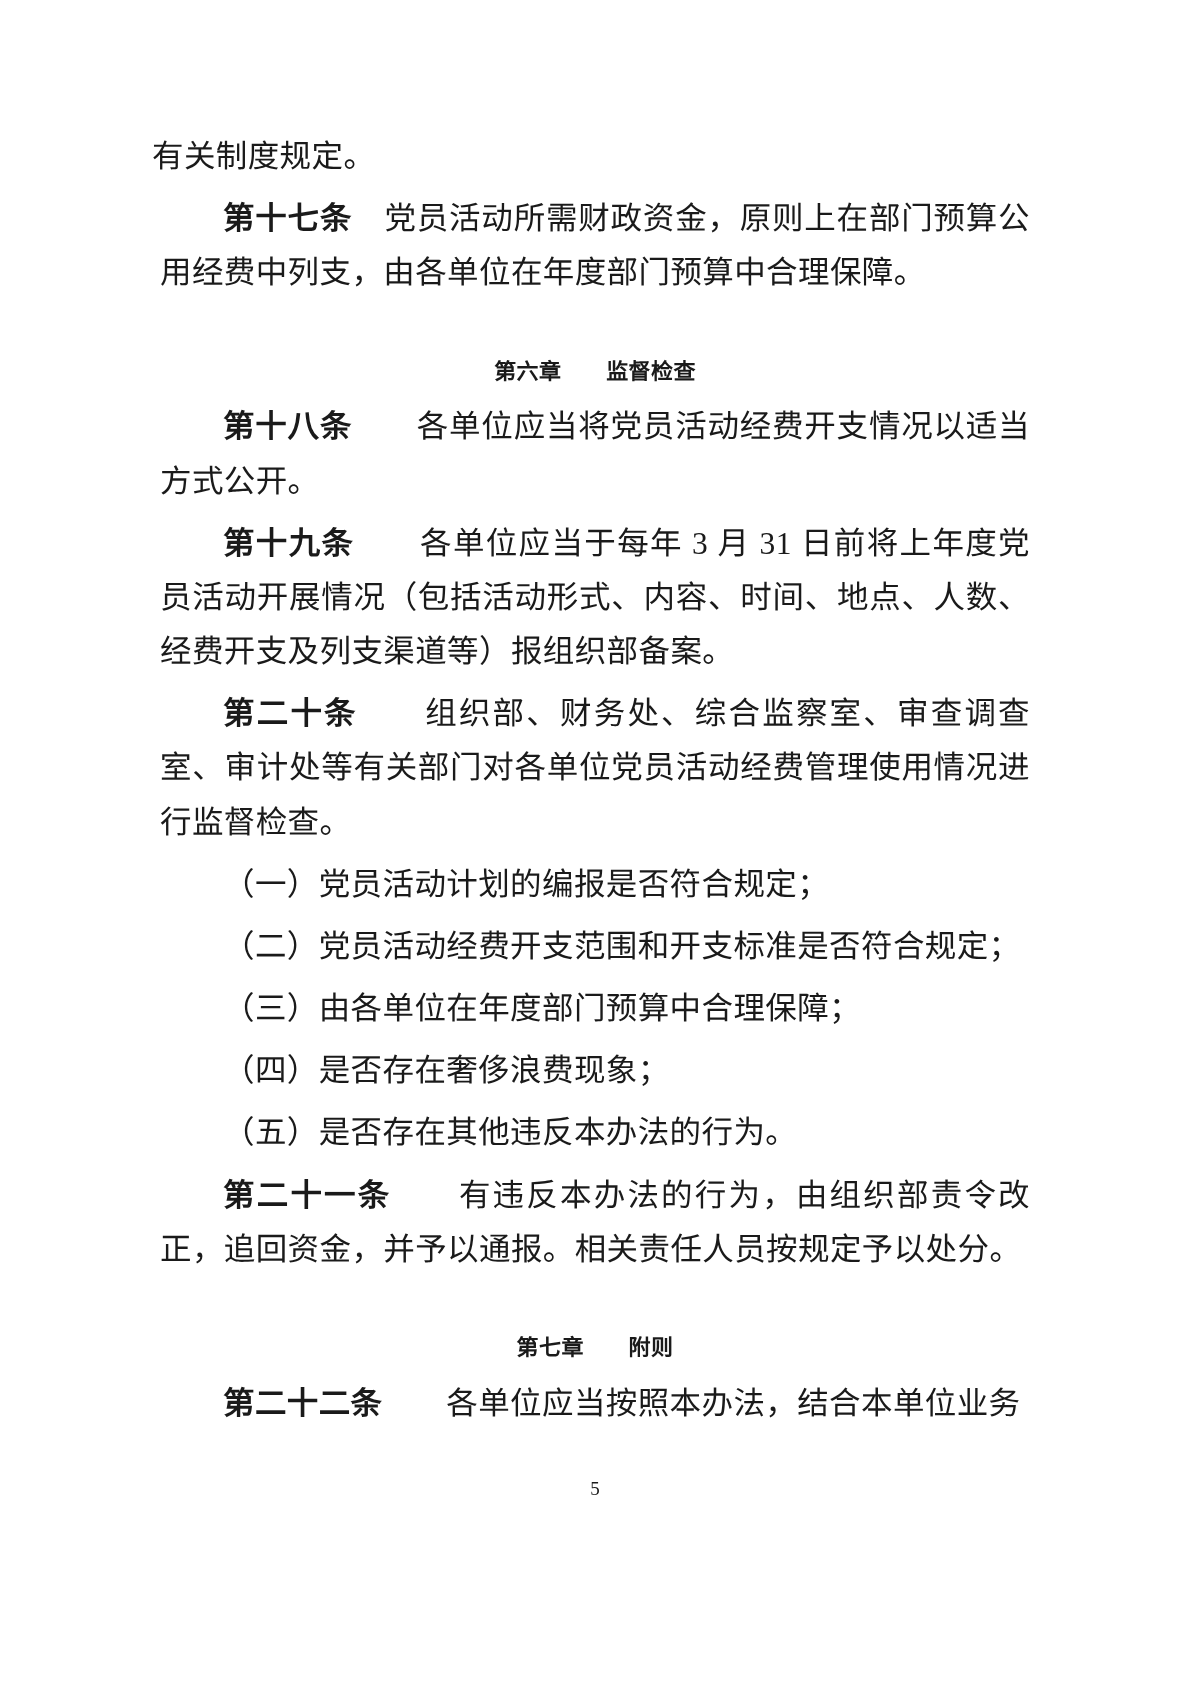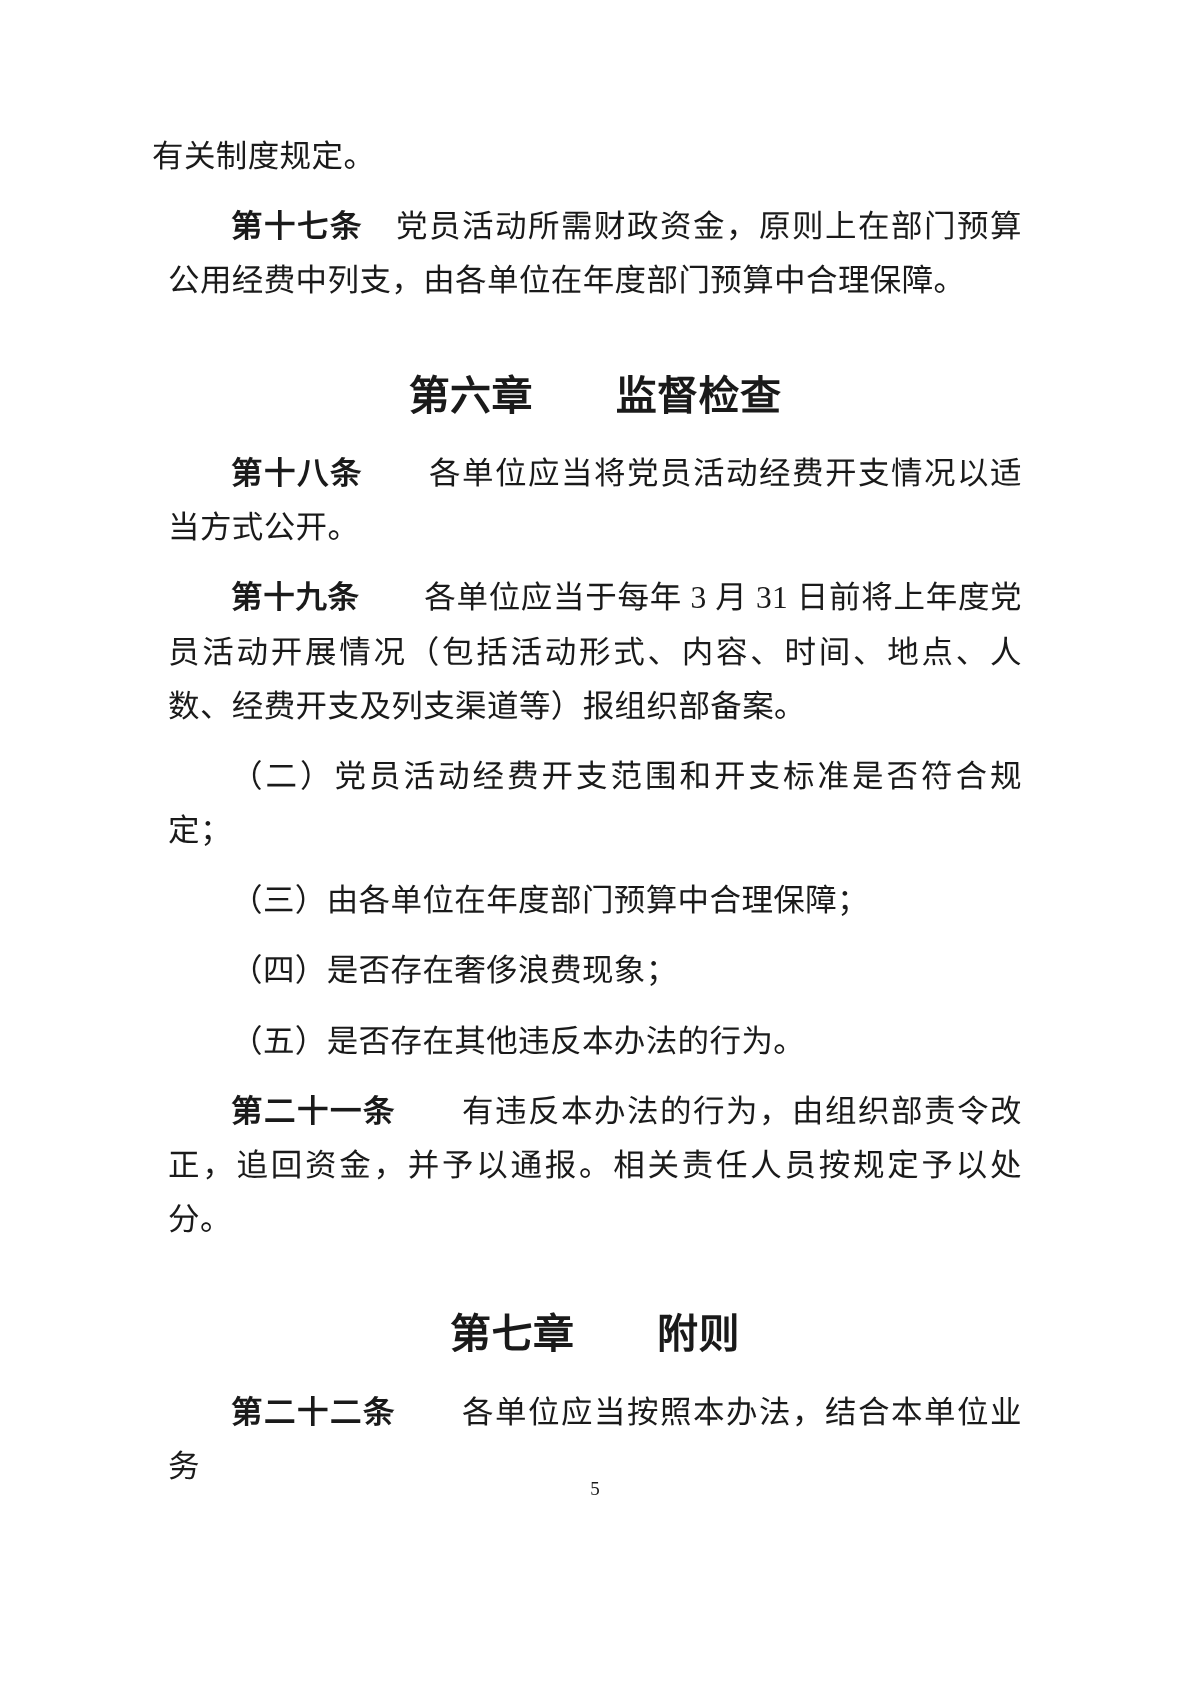--- a/index.html
+++ b/index.html
@@ -31,27 +31,27 @@
     text-align: justify;
     text-justify: inter-ideograph;
     letter-spacing: 0.4px;
   }
   p.para {
     margin: 0;
     text-indent: 0;
     white-space: pre-wrap;
   }
   p.indent {
-    margin: 16px;
+    margin: 8px;
     white-space: pre-wrap;
   }
   .chapter-heading {
     margin: 0;
     text-align: center;
-    font-size: 41px;
+    font-size: 22px;
     line-height: 1.72;
     letter-spacing: 0.4px;
     font-weight: 700;
     font-family: "Liberation Serif", "DejaVu Serif", serif;
   }
   .chapter-gap-before {
     margin-top: 52px;
   }
   .chapter-gap-after {
     margin-bottom: 10px;
@@ -73,20 +73,22 @@
 </head>
 <body>
 
 <div class="page">
   <div class="body-text" id="doc-body">
       <p class="para"><span>有关制度规定。</span></p>
       <p class="indent" style="text-indent: 63px;"><span class="art-label">第十七条</span><span>　党员活动所需财政资金，原则上在部门预算公用经费中列支，由各单位在年度部门预算中合理保障。</span></p>
       <p class="chapter-heading chapter-gap-before chapter-gap-after">第六章　　监督检查</p>
       <p class="indent" style="text-indent: 63px;"><span class="art-label">第十八条</span><span>　　各单位应当将党员活动经费开支情况以适当方式公开。</span></p>
       <p class="indent" style="text-indent: 63px;"><span class="art-label">第十九条</span><span>　　各单位应当于每年 3 月 31 日前将上年度党员活动开展情况（包括活动形式、内容、时间、地点、人数、经费开支及列支渠道等）报组织部备案。</span></p>
+      <p class="indent" style="text-indent: 63px;"><span class="art-label">第二十条</span><span>　　组织部、财务处、综合监察室、审查调查室、审计处等有关部门对各单位党员活动经费管理使用情况进行监督检查。</span></p>
+      <p class="indent" style="text-indent: 63px;"><span>（一）党员活动计划的编报是否符合规定；</span></p>
       <p class="indent" style="text-indent: 63px;"><span>（二）党员活动经费开支范围和开支标准是否符合规定；</span></p>
       <p class="indent" style="text-indent: 63px;"><span>（三）由各单位在年度部门预算中合理保障；</span></p>
       <p class="indent" style="text-indent: 63px;"><span>（四）是否存在奢侈浪费现象；</span></p>
       <p class="indent" style="text-indent: 63px; font-family: Liberation Serif, serif;"><span>（五）是否存在其他违反本办法的行为。</span></p>
       <p class="indent" style="text-indent: 63px;"><span class="art-label">第二十一条</span><span>　　有违反本办法的行为，由组织部责令改正，追回资金，并予以通报。相关责任人员按规定予以处分。</span></p>
       <p class="chapter-heading chapter-gap-before chapter-gap-after">第七章　　附则</p>
       <p class="indent" style="text-indent: 63px;"><span class="art-label">第二十二条</span><span>　　各单位应当按照本办法，结合本单位业务</span></p>
     </div>
   <div class="page-number">5</div>
 </div>

